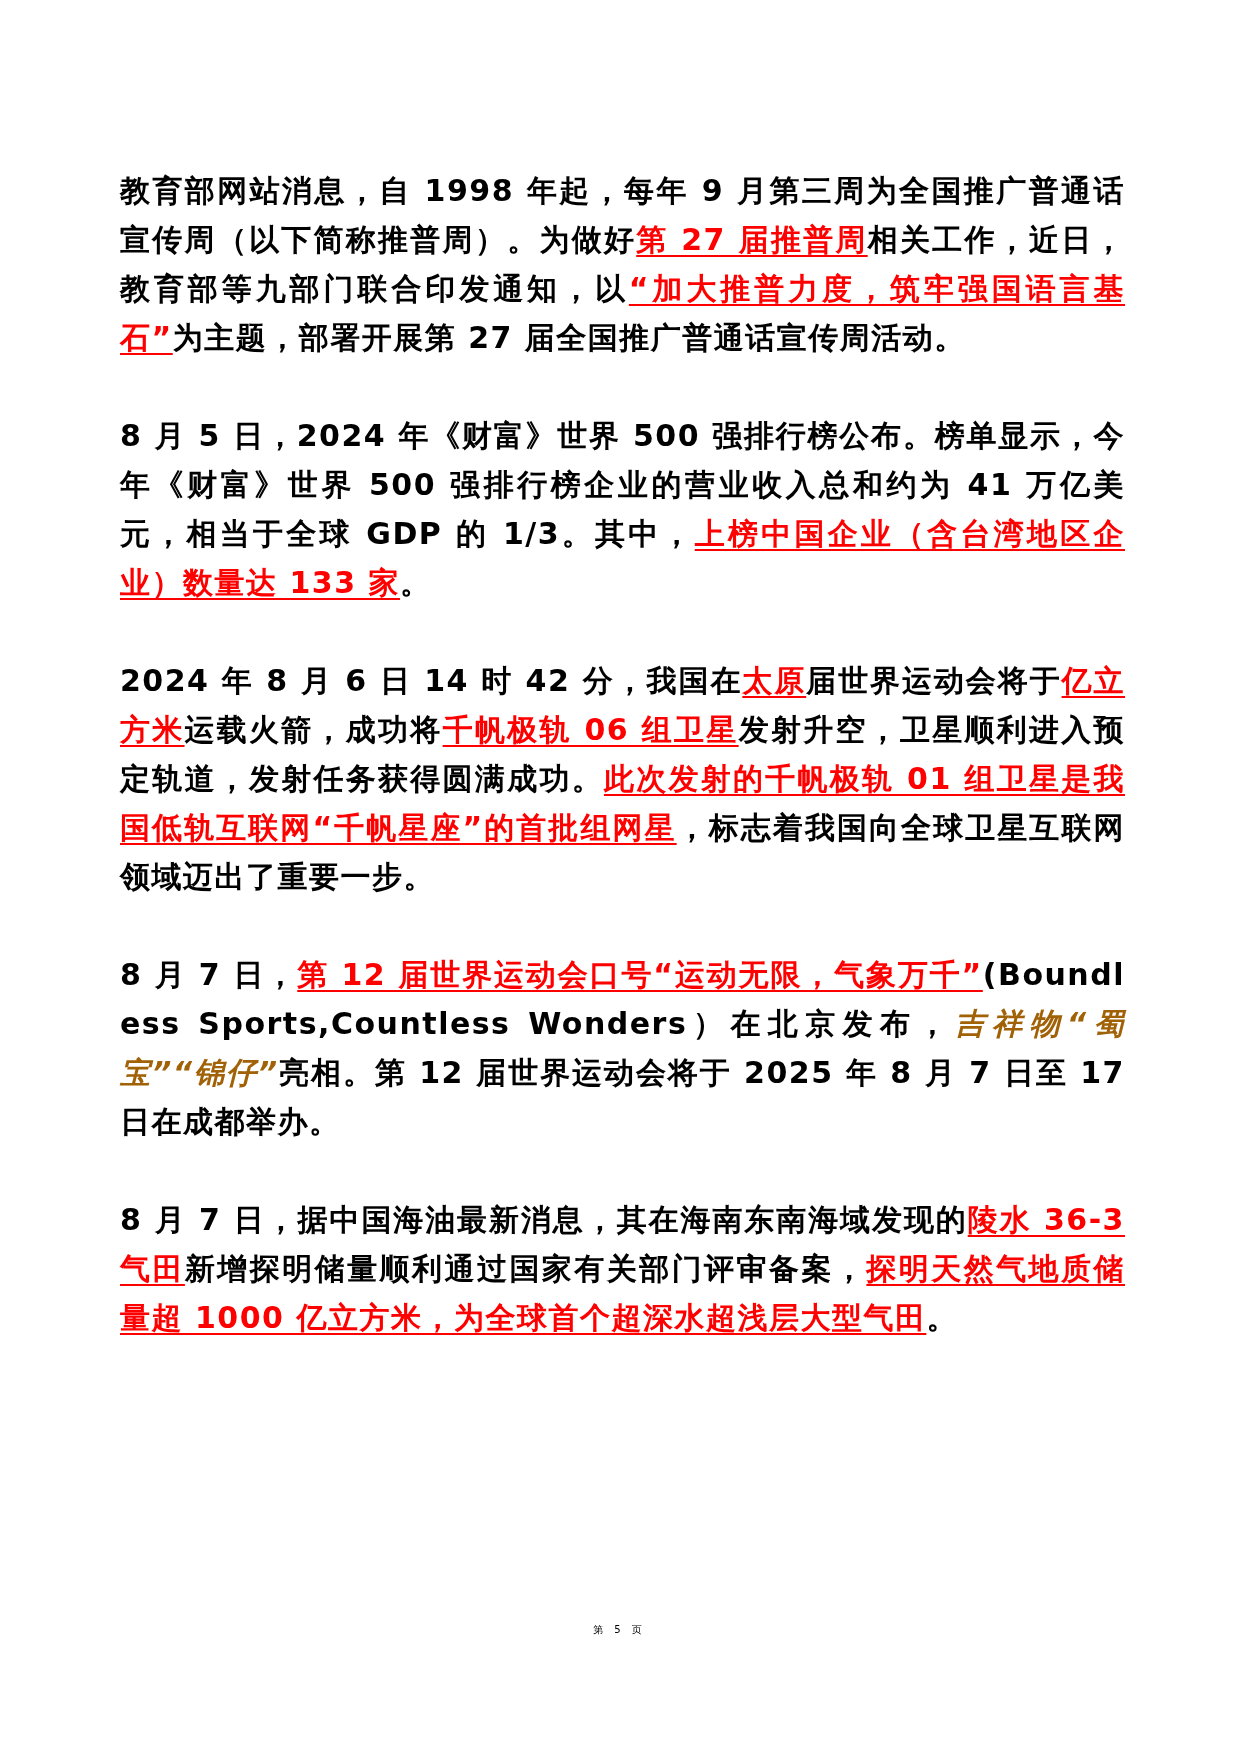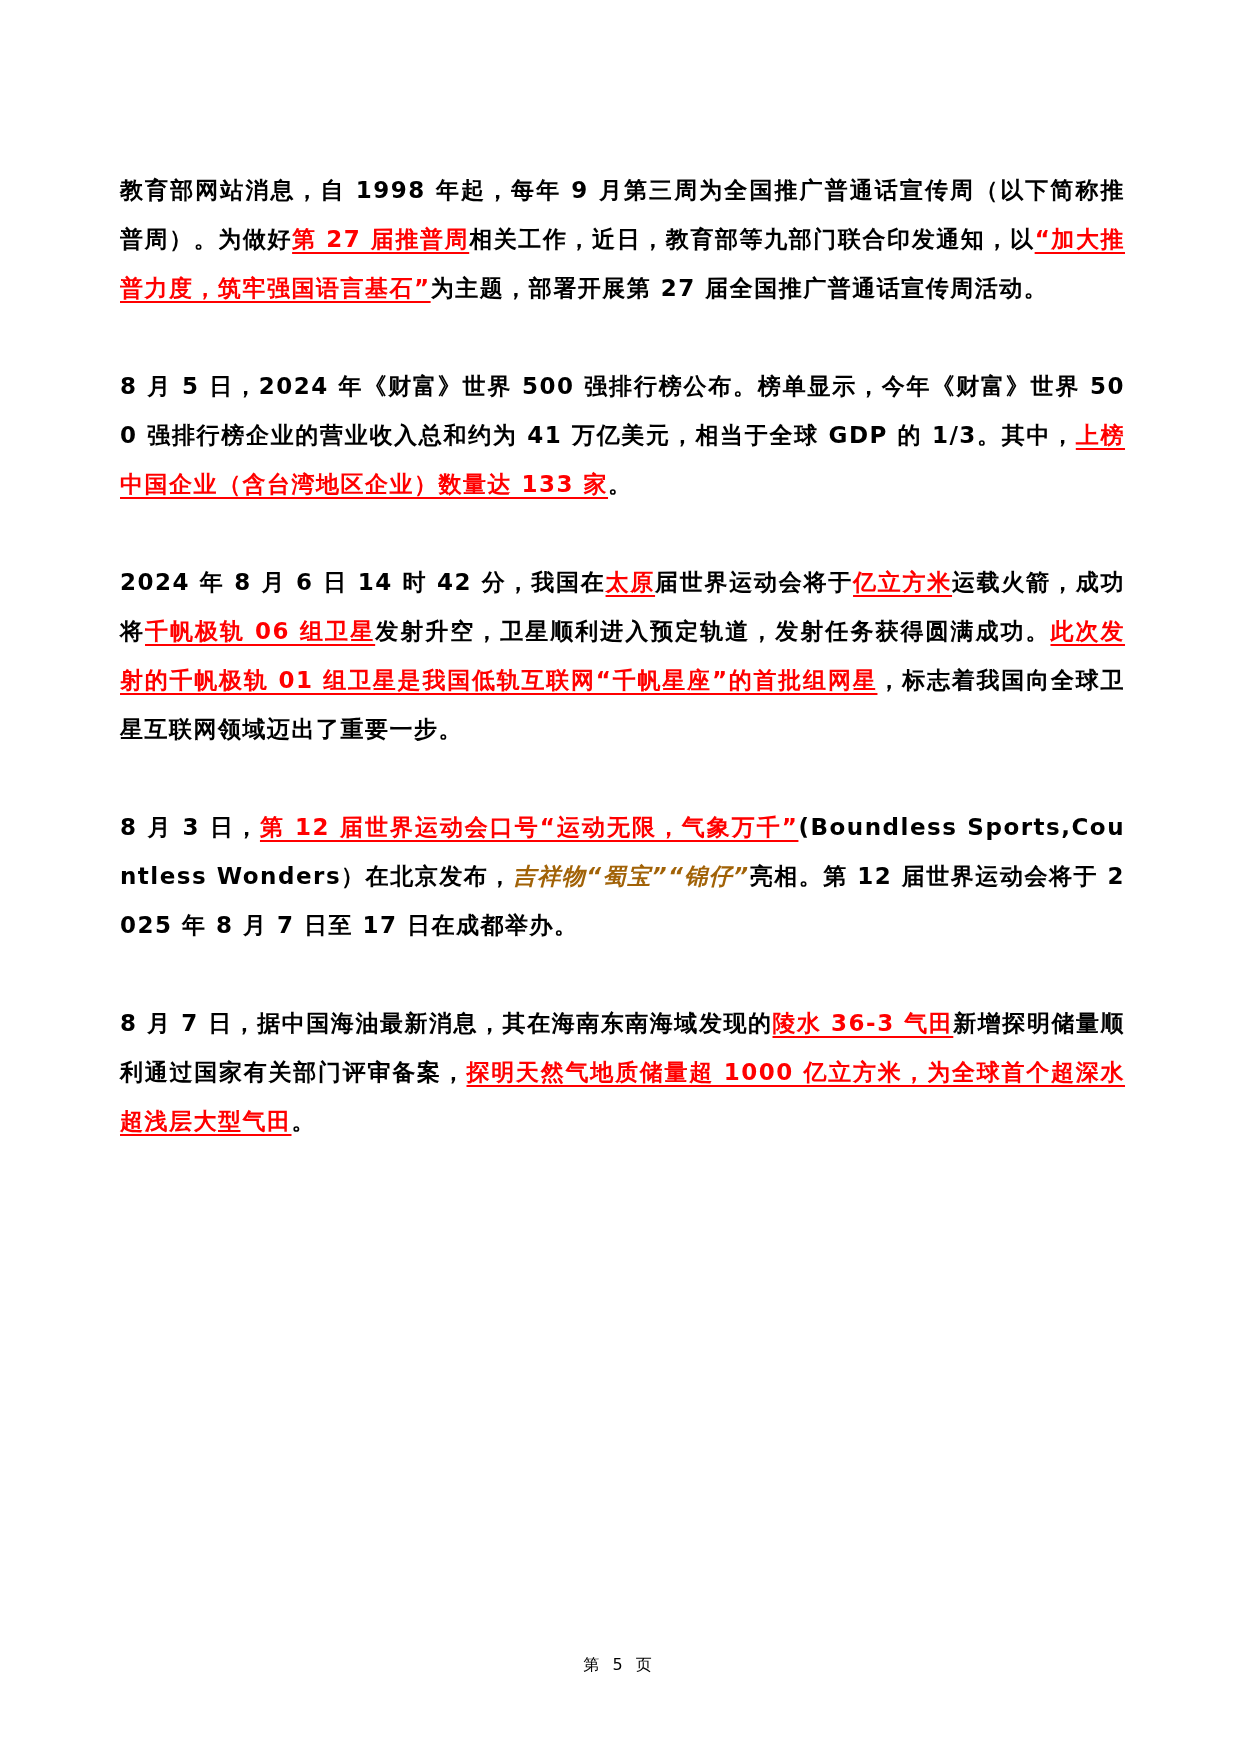--- a/index.html
+++ b/index.html
@@ -15,21 +15,21 @@
       font-family: "DejaVu Sans", "Liberation Sans", sans-serif;
       color: #000000;
     }
     .page {
       position: absolute;
       left: 120px;
       top: 166px;
       width: 1005px;
     }
     .para {
-      font-size: 23px;
+      font-size: 30px;
       font-weight: bold;
       line-height: 49px;
       letter-spacing: 1.5px;
       text-align: justify;
       margin: 0 0 49px 0;
       word-break: break-all;
     }
     .hl {
       color: #a16207;
       font-style: italic;
@@ -40,24 +40,23 @@
       text-decoration-color: #ff0000;
       text-decoration-thickness: 2px;
       text-underline-offset: 5px;
     }
     .footer {
       position: absolute;
       left: 0;
       width: 1239px;
       top: 1623px;
       text-align: center;
-      font-size: 16px;
+      font-size: 10px;
       font-family: "DejaVu Sans", sans-serif;
       letter-spacing: 4px;
-      margin-top: 32px;
     }
   </style>
 </head>
 <body>
 
 <div class="page">
 
   <p class="para">
     <span>教育部网站消息，自 1998 年起，每年 9 月第三周为全国推广普通话宣传周（以下简称推普周）。为做好</span><span class="hl-u">第 27 届推普周</span><span>相关工作，近日，教育部等九部门联合印发通知，以</span><span class="hl-u">“加大推普力度，筑牢强国语言基石”</span><span>为主题，部署开展第 27 届全国推广普通话宣传周活动。</span>
   </p>
@@ -65,21 +64,21 @@
   <p class="para">
     <span>8 月 5 日，2024 年《财富》世界 500 强排行榜公布。榜单显示，今年《财富》世界 500 强排行榜企业的营业收入总和约为 41 万亿美元，相当于全球 GDP 的 1/3。其中，</span><span class="hl-u">上榜中国企业（含台湾地区企业）数量达 133 家</span><span>。</span>
   </p>
 
   <p class="para">
     <span>2024 年 8 月 6 日 14 时 42 分，我国在</span><span class="hl-u">太原</span><span>届世界运动会将于</span><span class="hl-u">亿立方米</span><span>运载火箭，成功将</span><span class="hl-u">千帆极轨 06 组卫星</span><span>发射升空，卫星顺利进入预定轨道，发射任务获得圆满成功。</span><span class="hl-u">此次发射的千帆极轨 01 组卫星是我国低轨互联网“千帆星座”的首批组网星</span><span>，标志着我国向全球卫星互联网领域迈出了重要一步。</span>
   </p>
 
 
   <p class="para">
-    <span>8 月 3 日，</span><span class="hl-u">第 12 届世界运动会口号“运动无限，气象万千”</span><span>(Boundless Sports,Countless Wonders）在北京发布，</span><span class="hl">吉祥物“蜀宝”“锦仔”</span><span>亮相。第 12 届世界运动会将于 2025 年 8 月 7 日至 17 日在成都举办。</span>
+    <span>8 月 7 日，</span><span class="hl-u">第 12 届世界运动会口号“运动无限，气象万千”</span><span>(Boundless Sports,Countless Wonders）在北京发布，</span><span class="hl">吉祥物“蜀宝”“锦仔”</span><span>亮相。第 12 届世界运动会将于 2025 年 8 月 7 日至 17 日在成都举办。</span>
   </p>
 
 
   <p class="para">
     <span>8 月 7 日，据中国海油最新消息，其在海南东南海域发现的</span><span class="hl-u">陵水 36-3 气田</span><span>新增探明储量顺利通过国家有关部门评审备案，</span><span class="hl-u">探明天然气地质储量超 1000 亿立方米，为全球首个超深水超浅层大型气田</span><span>。</span>
   </p>
 
 </div>
 
 <div class="footer">第 5 页</div>

